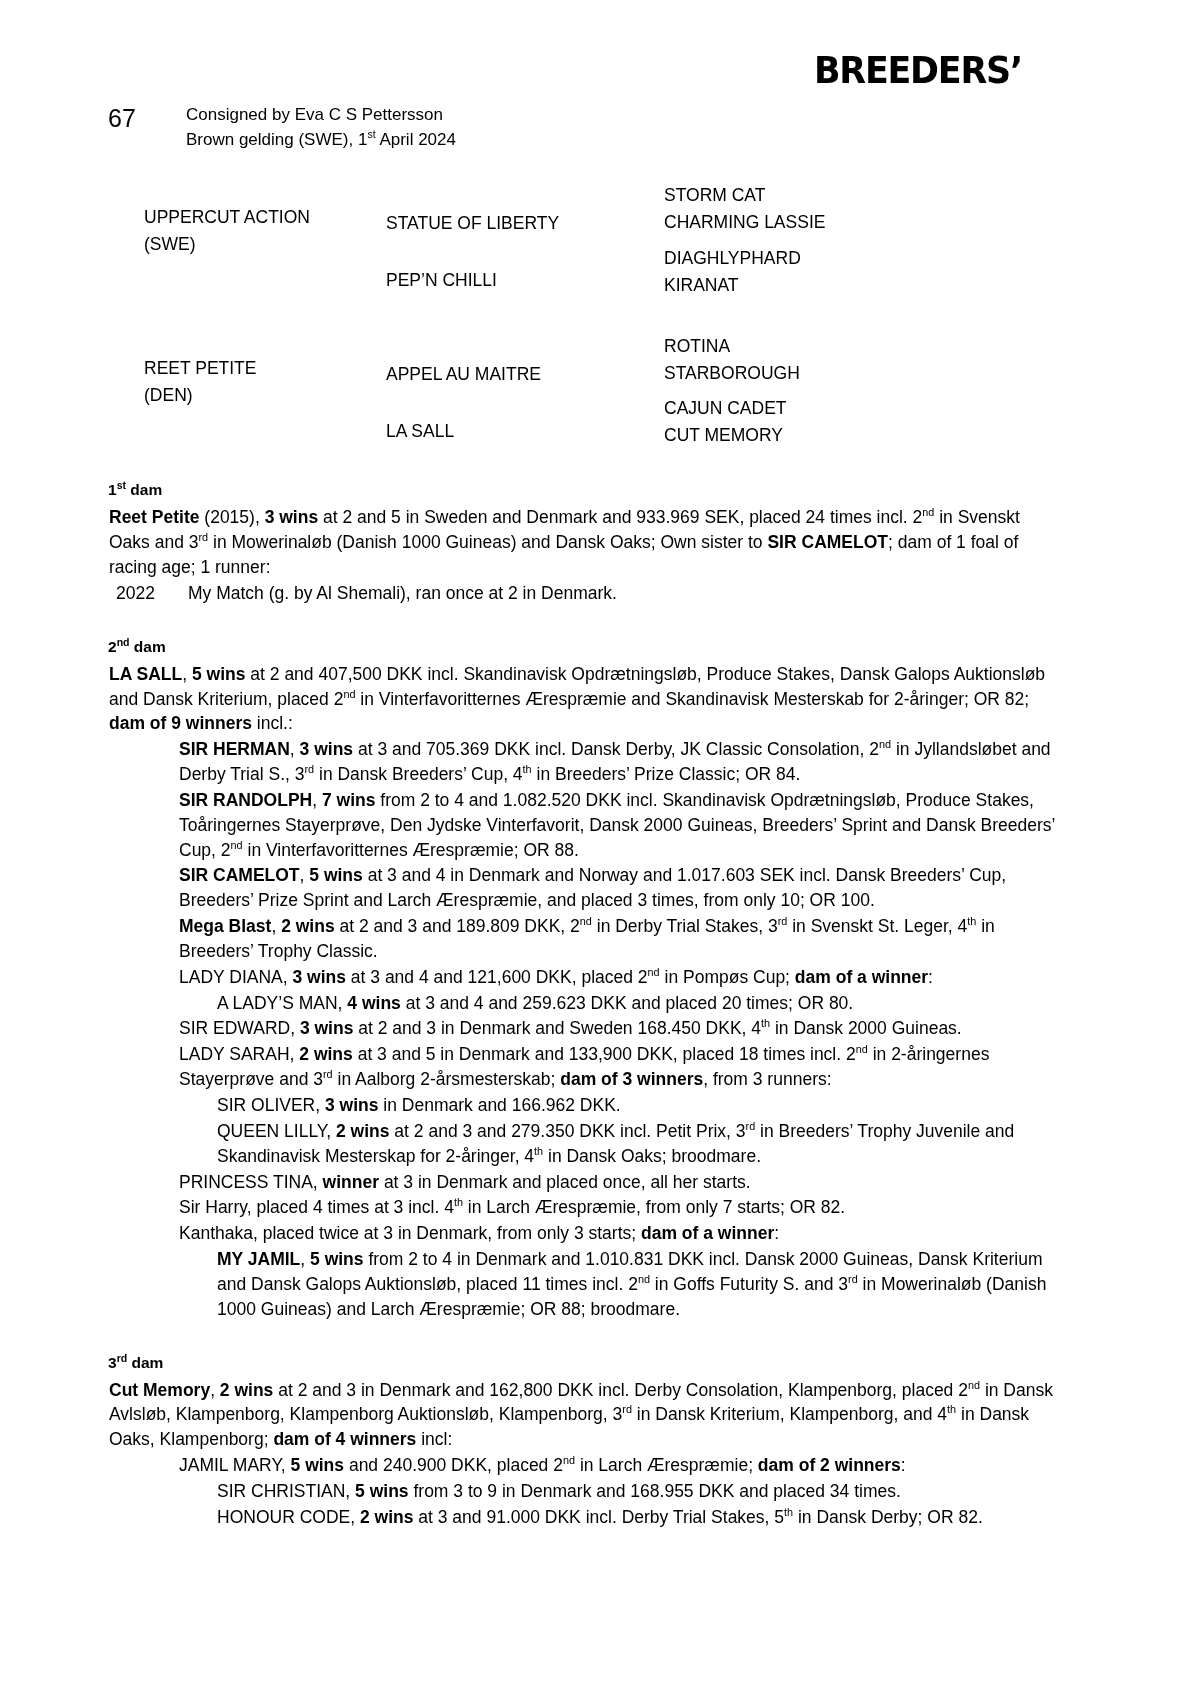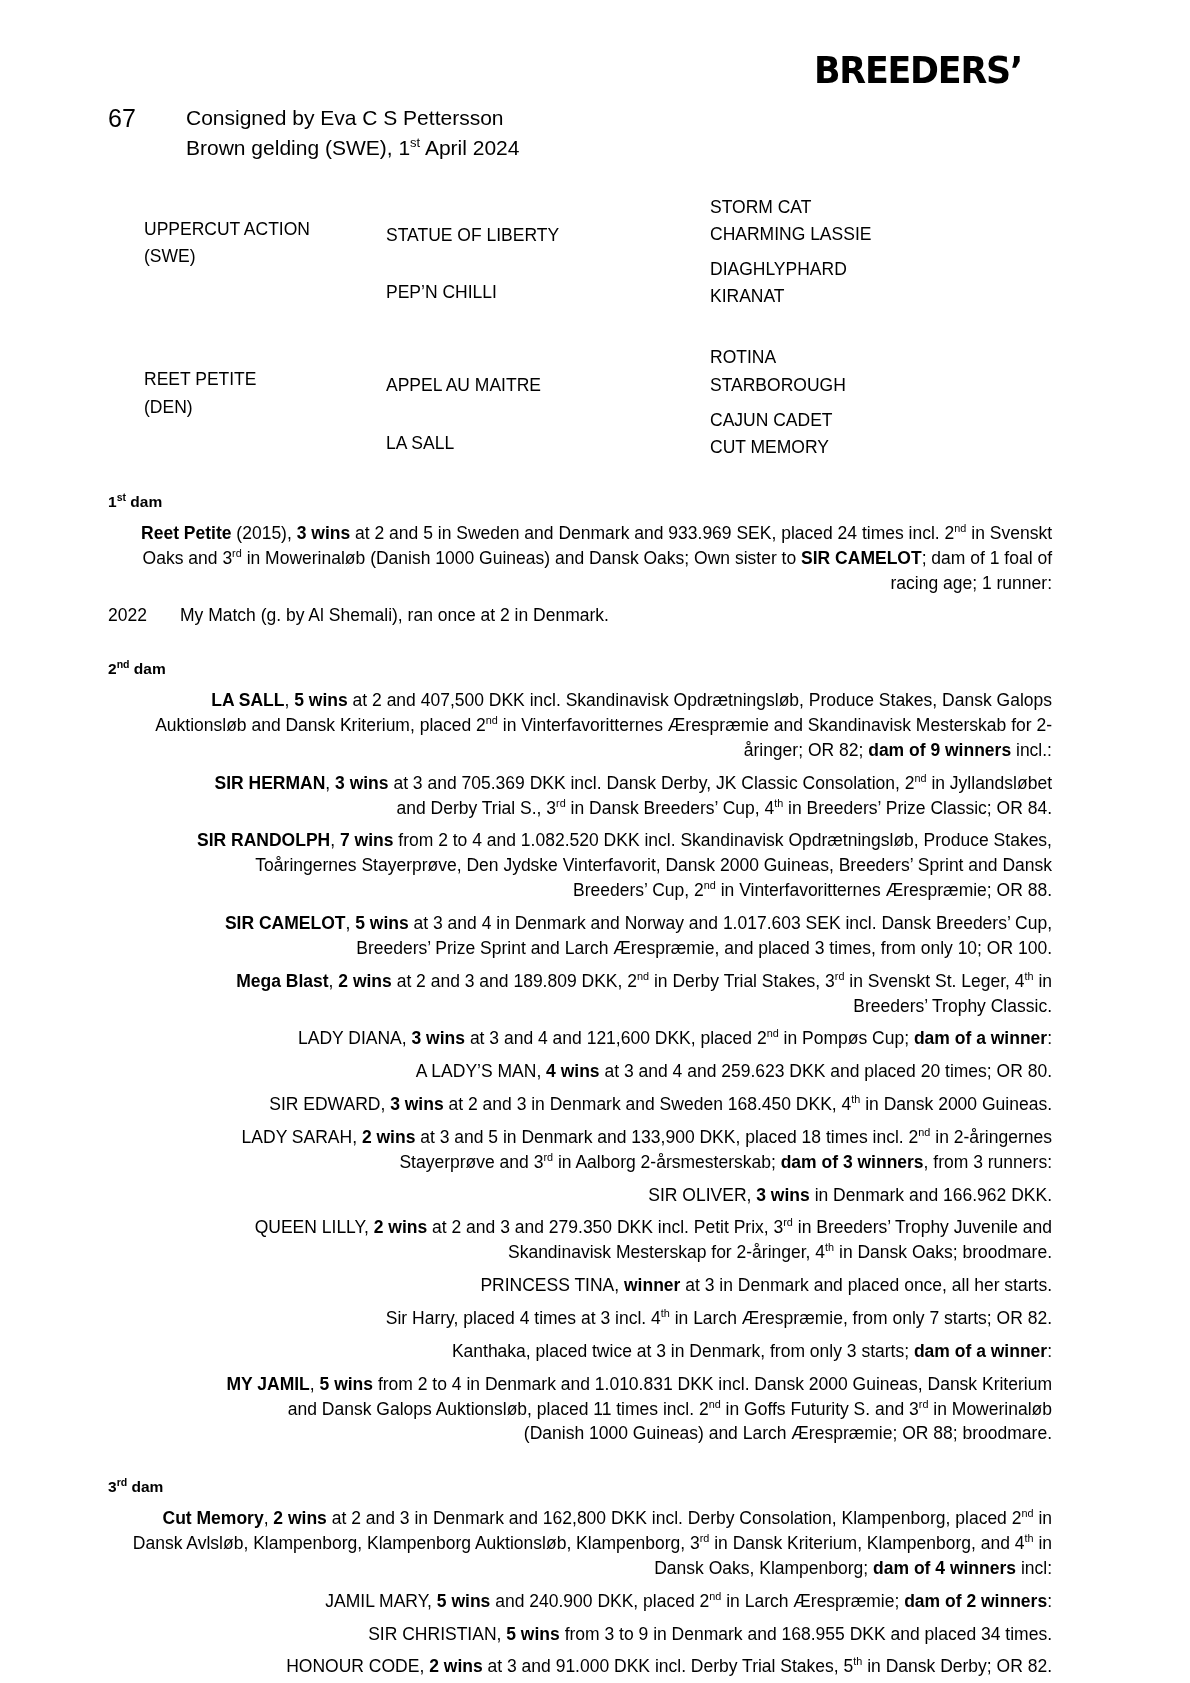--- a/index.html
+++ b/index.html
@@ -36,46 +36,46 @@
 
   
   .head { margin-top: 58px; display: flex; align-items: flex-start; }
   .lot-no {
     font-weight: normal;
     font-size: 25px;
     width: 78px;
     flex: 0 0 78px;
     line-height: 1.25;
   }
-  .head-lines { font-size: 21px; line-height: 1.45; }
+  .head-lines { font-size: 17px; line-height: 1.45; }
 
   
   .ped { margin-top: 30px; width: 100%; }
   .ped-row { display: flex; }
   .col1 { width: 278px; flex: 0 0 278px; padding-left: 36px; }
   .col2 { width: 278px; flex: 0 0 278px; }
-  .col3 { flex: 1 1 auto; margin-left: 46px; }
+  .col3 { flex: 1 1 auto; }
   .ped-block { min-height: 86px; }
   .ped .pad-top { padding-top: 22px; }
   .ped-line { line-height: 1.55; }
 
   
   .sec-title {
     font-weight: bold;
     font-size: 15.5px;
     margin-top: 30px;
     margin-bottom: 4px;
   }
   .sec-title sup { font-size: 0.68em; }
-  p.txt { margin: 8px; text-indent: 0; text-align: right; }
+  p.txt { margin: 1px; text-indent: 0; }
   .b { font-weight: bold; }
   .hang1 { padding-left: 70px; text-indent: -38px; }
   .hang2 { padding-left: 108px; text-indent: -38px; }
   .foal-row { display: flex; }
-  .foal-year { width: 72px; flex: 0 0 72px; }
+  .foal-year { width: 72px; flex: 0 0 72px; margin-left: 8px; }
 </style>
 </head>
 <body>
 
 <div class="page">
 
   <div class="brand">BREEDERS’</div>
 
   <div class="head">
     <div class="lot-no">67</div>

